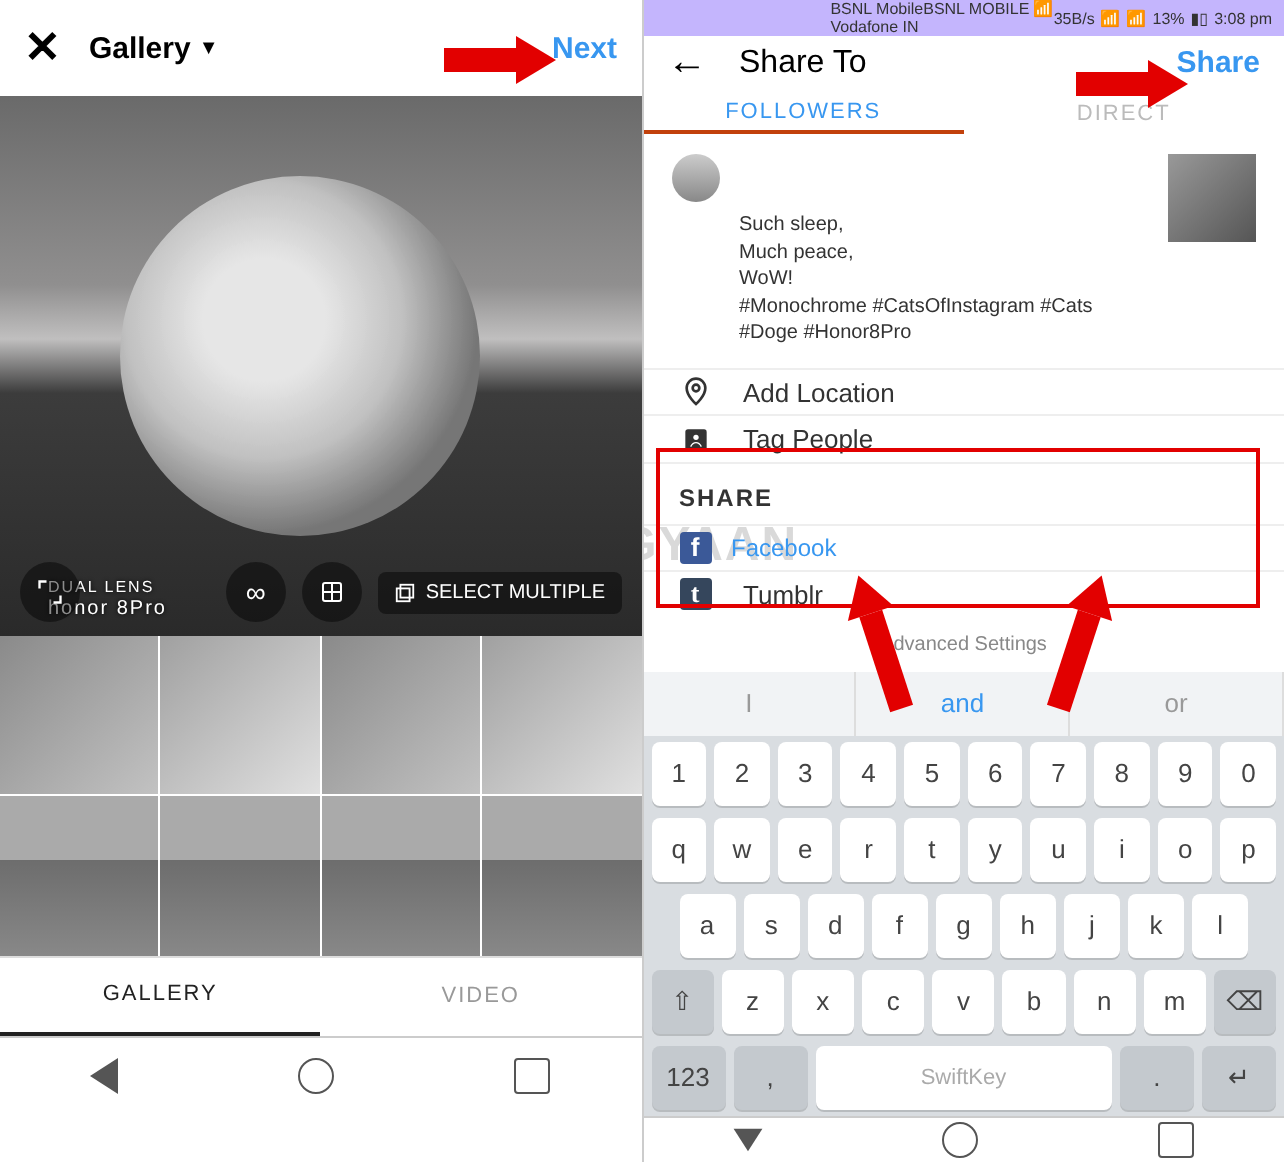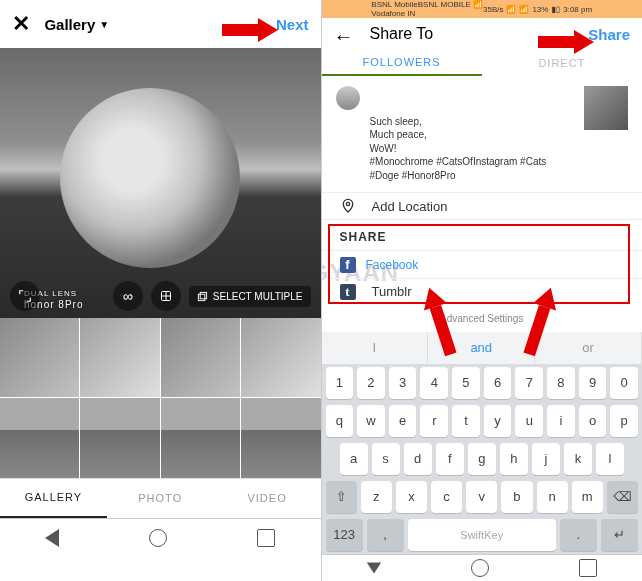--- a/index.html
+++ b/index.html
@@ -27,28 +27,28 @@
   .thumb.land { background:linear-gradient(180deg,#aaa 40%,#6d6d6d 40%,#888); }
   .bottom-tabs { height:40px; display:flex; border-top:1px solid #ddd; }
   .bt-tab { flex:1; display:flex; align-items:center; justify-content:center; font-size:11px; letter-spacing:1px; color:#999; }
   .bt-tab.active { color:#222; border-bottom:2px solid #222; }
   .android-nav { height:40px; display:flex; justify-content:space-around; align-items:center; border-top:1px solid #ccc; }
   .nav-shape { width:18px; height:18px; border:1.5px solid #555; }
   .nav-tri { width:0; height:0; border-left:0; border-top:9px solid transparent; border-bottom:9px solid transparent; border-right:14px solid #555; background:none; }
   .nav-circ { border-radius:50%; }
   .nav-sq { border-radius:2px; }
 
-  .statusbar { height:18px; background:#fdba74; font-size:8px; color:#333; display:flex; align-items:center; padding:0 6px; justify-content:center; }
+  .statusbar { height:18px; background:#c4b5fd; font-size:8px; color:#333; display:flex; align-items:center; padding:0 6px; justify-content:flex-end; }
   .sb-right { display:flex; align-items:center; gap:3px; }
   .back-arr { font-size:20px; }
   .rtop-title { flex:1; font-size:16px; font-weight:500; margin-left:16px; }
   .share-link { color:#3897f0; font-size:15px; font-weight:600; }
   .r-tabs { height:38px; display:flex; }
   .r-tab { flex:1; display:flex; align-items:center; justify-content:center; font-size:11px; letter-spacing:1px; color:#bbb; }
-  .r-tab.active { color:#3897f0; border-bottom:2px solid #4d7c0f; }
+  .r-tab.active { color:#3897f0; border-bottom:2px solid #c2410c; }
   .post-row { display:flex; padding:10px 14px; gap:10px; }
   .avatar { width:24px; height:24px; border-radius:50%; background:linear-gradient(#ccc,#888); flex-shrink:0; }
   .caption { flex:1; font-size:10px; color:#333; line-height:1.35;margin-top:29px; }
   .post-thumb { width:44px; height:44px; background:linear-gradient(135deg,#999,#555); filter:grayscale(1); }
   .menu-row { height:40px; display:flex; align-items:center; padding:0 18px; gap:16px; font-size:13px; color:#333; border-top:1px solid #eee; }
   .menu-row svg, .menu-row .micon { width:16px; height:16px; flex-shrink:0; }
   .share-head { padding:10px 18px 6px; font-size:12px; letter-spacing:1px; color:#333; font-weight:600; border-top:1px solid #eee; }
   .share-row { height:40px; display:flex; align-items:center; padding:0 0; border-top:1px solid #eee; }
   .share-half { flex:1; display:flex; align-items:center; gap:10px; padding-left:18px; font-size:12px; color:#3897f0; }
   .share-half.tw { color:#1da1f2; }
@@ -128,21 +128,20 @@
       <div class="thumb"></div>
       <div class="thumb alt"></div>
       <div class="thumb land"></div>
       <div class="thumb land"></div>
       <div class="thumb land"></div>
       <div class="thumb land"></div>
     </div>
 
     <div class="bottom-tabs">
       <div class="bt-tab active">GALLERY</div>
-      <div class="bt-tab">PHOTO</div>
       <div class="bt-tab">VIDEO</div>
     </div>
 
     <div class="android-nav">
       <div class="nav-tri"></div>
       <div class="nav-shape nav-circ"></div>
       <div class="nav-shape nav-sq"></div>
     </div>
 
     <div class="arrow arrow-right" style="left:222px; top:18px;"></div>
@@ -185,20 +184,28 @@
       </div>
       <div class="post-thumb"></div>
     </div>
 
     <div class="menu-row">
       <svg class="micon" viewBox="0 0 24 24" fill="none" stroke="#333" stroke-width="2">
           <path d="M12 21s7-6 7-12a7 7 0 10-14 0c0 6 7 12 7 12z"></path>
           <circle cx="12" cy="9" r="2.5"></circle>
         </svg>
       <span>Add Location</span>
+    </div>
+    <div class="menu-row">
+      <svg class="micon" viewBox="0 0 24 24" fill="#333">
+          <rect x="4" y="4" width="16" height="16" rx="2"></rect>
+          <circle cx="12" cy="10" r="2" fill="#fff"></circle>
+          <path d="M8 17c1-2 3-3 4-3s3 1 4 3" stroke="#fff" fill="none"></path>
+        </svg>
+      <span>Tag People</span>
     </div>
 
     <div class="share-head">SHARE</div>
     <div class="share-row">
       <div class="share-half">
         <span class="micon" style="background:#3b5998;color:#fff;width:16px;height:16px;border-radius:2px;">f</span>
         <span>Facebook</span>
       </div>
     </div>
     <div class="menu-row">

